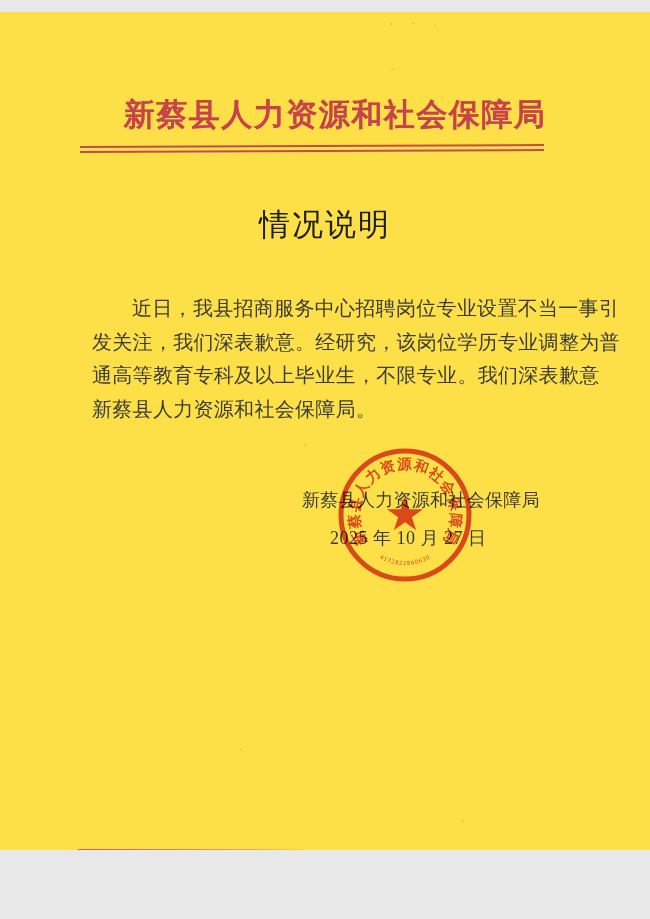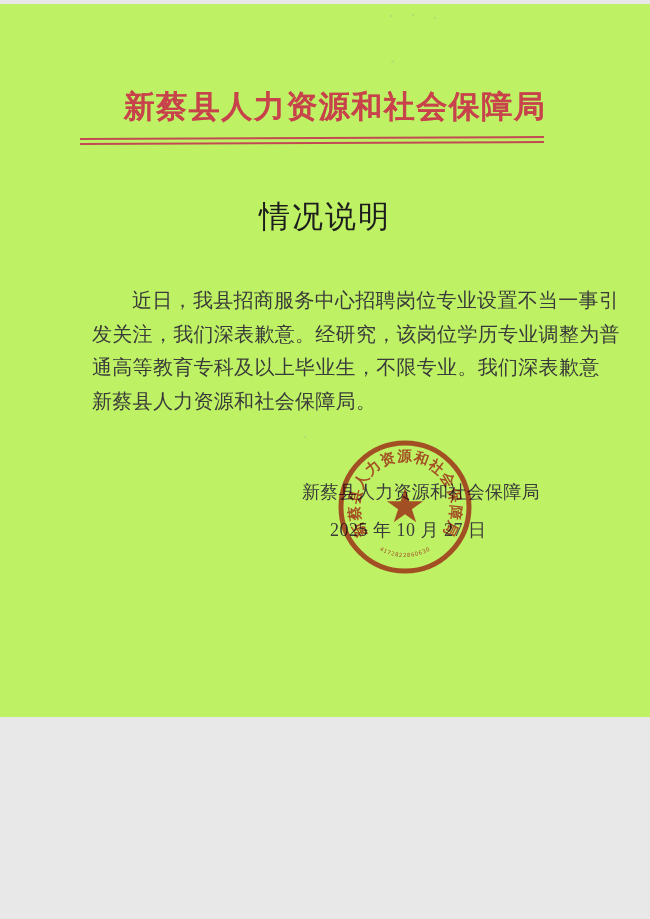--- a/index.html
+++ b/index.html
@@ -1,21 +1,21 @@
 <!DOCTYPE html>
 <html><head>
 <meta charset="utf-8">
 <style>
   html, body { margin: 0; padding: 0; background: #e8e8e8; }
   .page {
     position: relative;
     width: 650px;
-    height: 713px;
-    margin: 4px auto;
-    background: #bef264;
+    height: 838px;
+    margin: 12px auto;
+    background: #fde047;
     overflow: hidden;
     font-family: "Liberation Serif", "DejaVu Serif", serif;
   }
 
   
   .letterhead {
     position: absolute;
     top: 82px; left: 0; width: 650px;
     text-align: center;
     transform: translateX(10px);

